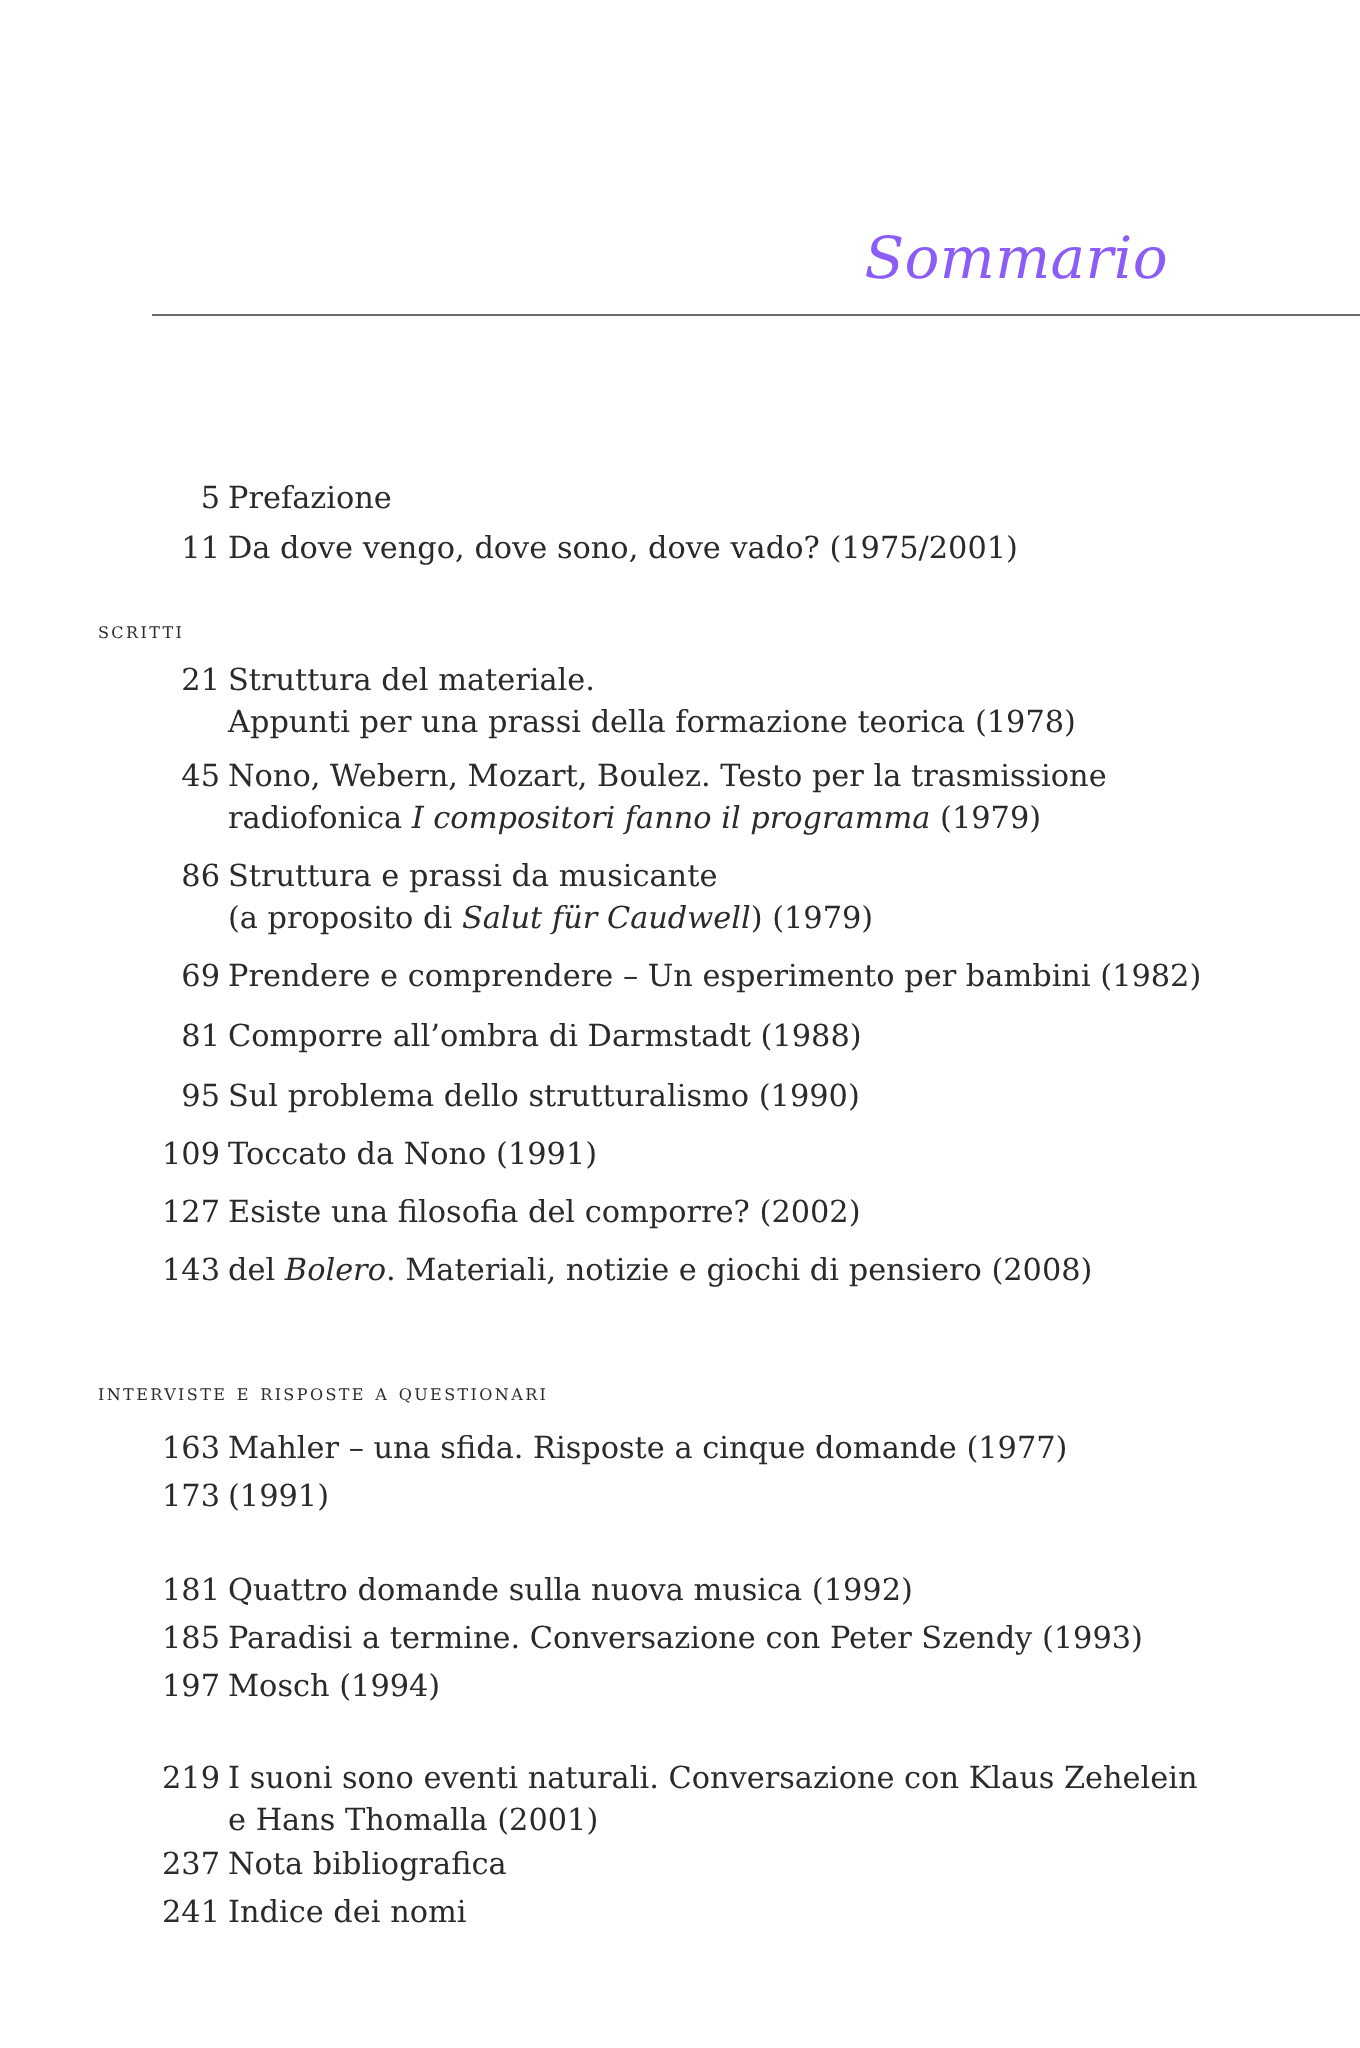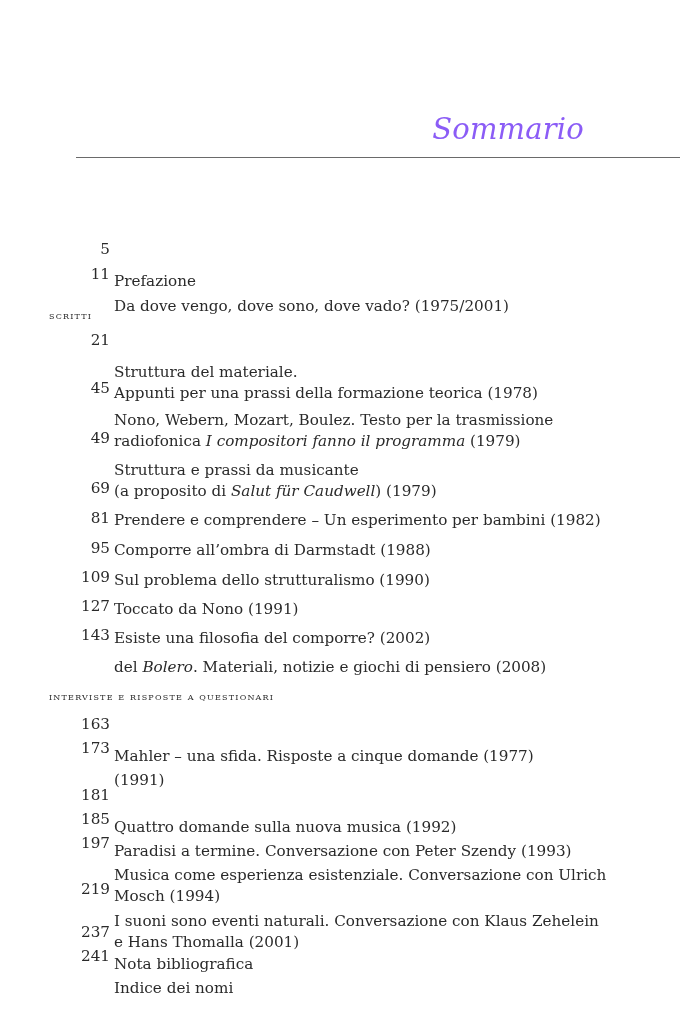--- a/index.html
+++ b/index.html
@@ -52,21 +52,20 @@
       top: 0;
       text-align: right;
       white-space: nowrap;
     }
     .entry .text {
       position: absolute;
       left: 114px;
       top: 0;
       width: 520px;
       white-space: nowrap;
-      margin-top: 32px;
     }
     .entry .text .line { display: block; }
     .section-heading {
       position: absolute;
       left: 17px;
       width: 680px;
       font-size: 11px;
       letter-spacing: 1.2px;
       font-variant: small-caps;
       text-transform: lowercase;
@@ -108,21 +107,21 @@
 
   <div class="entry" style="top:378px">
     <span class="num">45</span>
     <span class="text">
       <span class="line">Nono, Webern, Mozart, Boulez. Testo per la trasmissione</span>
       <span class="line"><span>radiofonica </span><em>I compositori fanno il programma</em><span> (1979)</span></span>
     </span>
   </div>
 
   <div class="entry" style="top:428px">
-    <span class="num">49</span>
+    <span class="num">86</span>
     <span class="text">
       <span class="line">Struttura e prassi da musicante</span>
       <span class="line"><span>(a proposito di </span><em>Salut für Caudwell</em><span>) (1979)</span></span>
     </span>
   </div>
 
   <div class="entry" style="top:478px">
     <span class="num">69</span>
     <span class="text">
         <span class="line">Prendere e comprendere – Un esperimento per bambini (1982)</span>
@@ -190,21 +189,20 @@
   <div class="entry" style="top:809px">
     <span class="num">185</span>
     <span class="text">
         <span class="line">Paradisi a termine. Conversazione con Peter Szendy (1993)</span>
       </span>
   </div>
 
   <div class="entry" style="top:833px">
     <span class="num">197</span>
     <span class="text">
-      <span class="line">Musica come esperienza esistenziale. Conversazione con Ulrich</span>
       <span class="line">Mosch (1994)</span>
     </span>
   </div>
 
   <div class="entry" style="top:879px">
     <span class="num">219</span>
     <span class="text">
       <span class="line">I suoni sono eventi naturali. Conversazione con Klaus Zehelein</span>
       <span class="line">e Hans Thomalla (2001)</span>
     </span>

